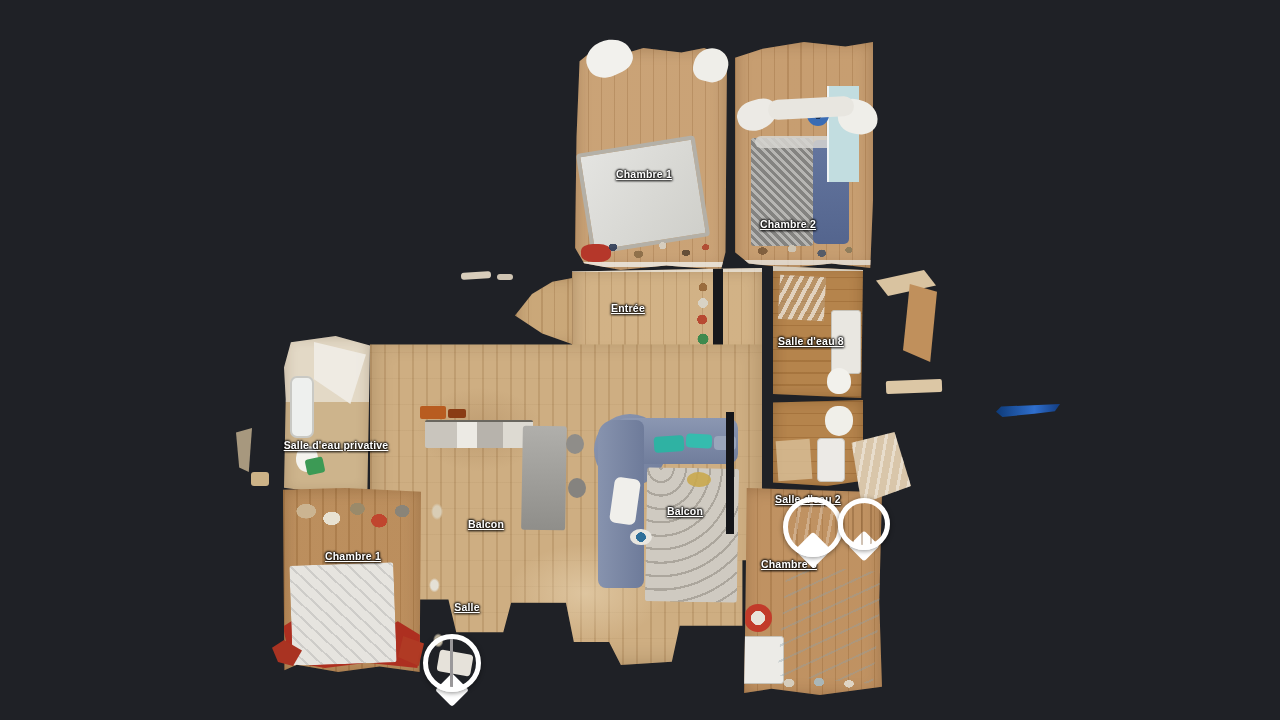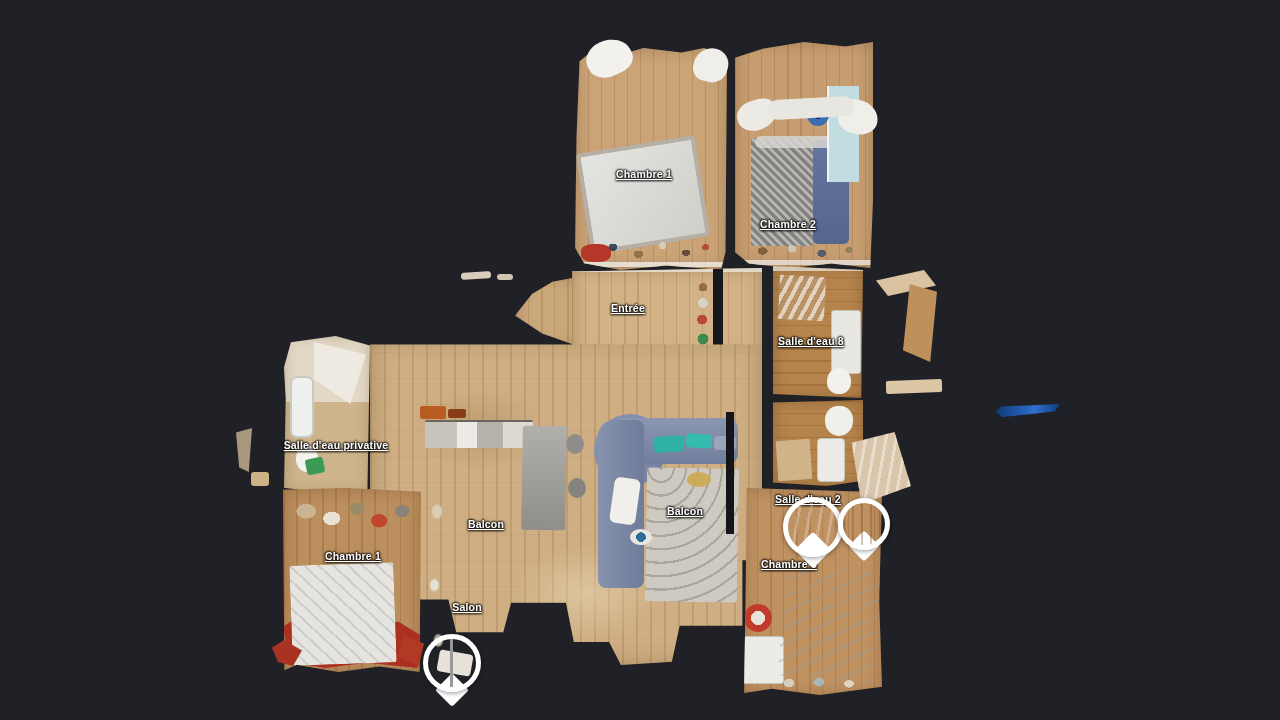--- a/index.html
+++ b/index.html
@@ -228,21 +228,21 @@
   <div class="room-label" style="left:644px; top:174px;">Chambre 1</div>
   <div class="room-label" style="left:788px; top:184px;margin-top:40px;">Chambre 2</div>
   <div class="room-label" style="left:628px; top:308px;">Entrée</div>
   <div class="room-label" style="left:811px; top:341px;">Salle d'eau 8</div>
   <div class="room-label" style="left:336px; top:445px;">Salle d'eau privative</div>
   <div class="room-label" style="left:808px; top:456px;margin-top:43px;">Salle d'eau 2</div>
   <div class="room-label" style="left:486px; top:524px;">Balcon</div>
   <div class="room-label" style="left:685px; top:511px;">Balcon</div>
   <div class="room-label" style="left:353px; top:556px;">Chambre 1</div>
   <div class="room-label" style="left:789px; top:564px;">Chambre 3</div>
-  <div class="room-label" style="left:467px; top:607px;">Salon</div>
+  <div class="room-label" style="left:467px; top:607px;">Salle</div>
 
   <div class="pin">
     <div class="tail" style="left:800px; top:537px; width:26px; height:26px;"></div>
     <div class="disc" style="left:783px; top:497px; width:60px; height:60px;">
       <div class="photo" style="background:linear-gradient(115deg,#efe7da 0%,#d9c3a4 30%,#c08a4e 55%,#a96f3a 75%,#8e5a31 100%);
                   background-image:repeating-linear-gradient(100deg, rgba(255,255,255,.25) 0 3px, transparent 3px 11px);"></div>
     </div>
   </div>
 
   <div class="pin">

